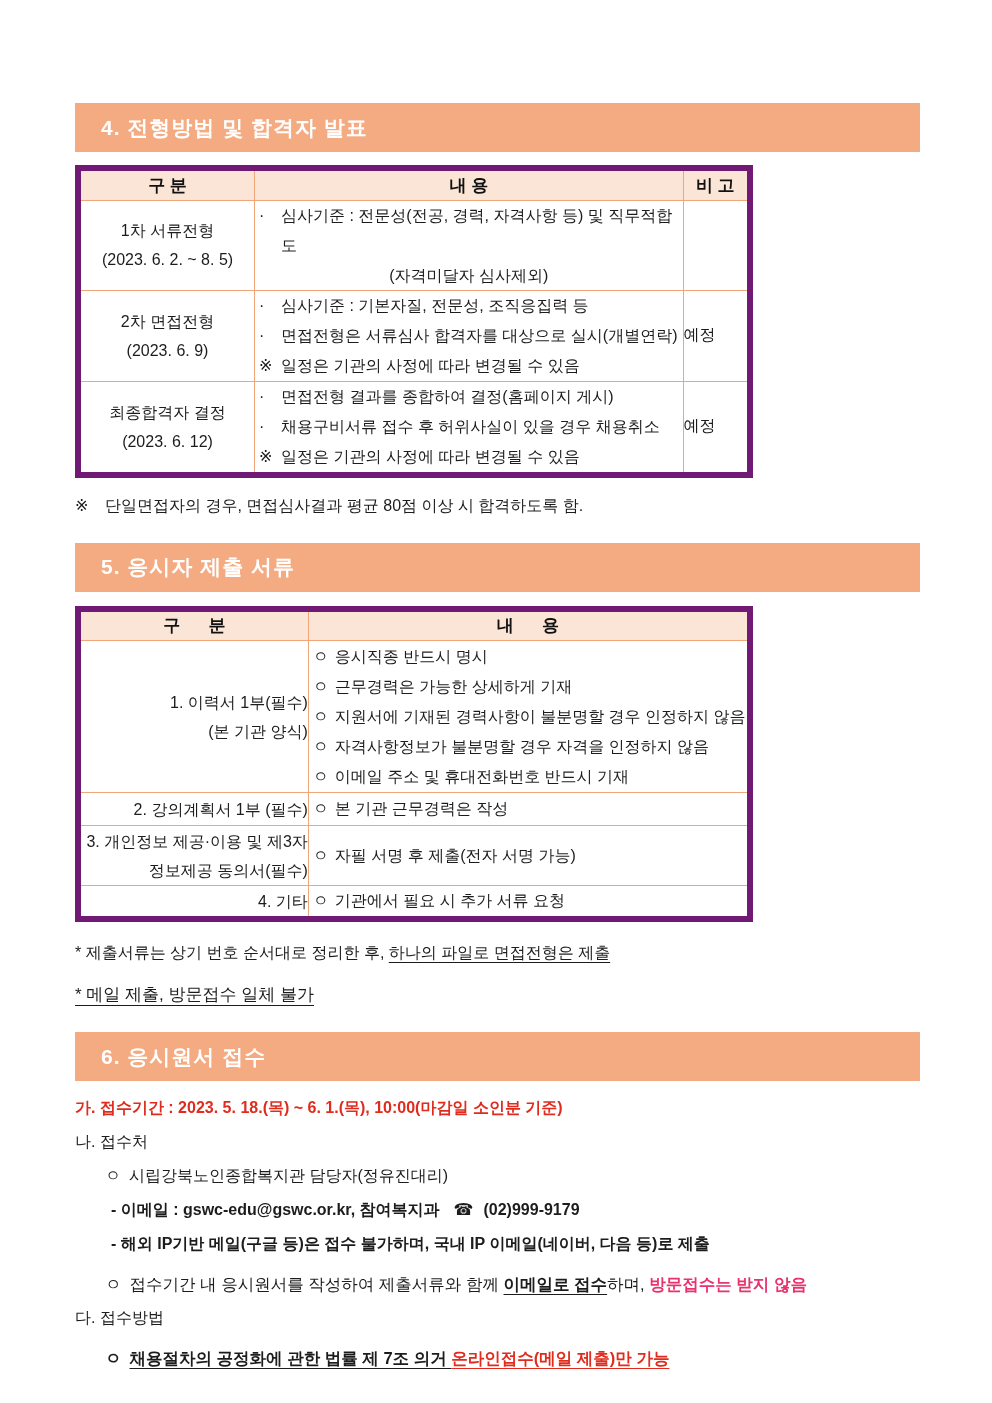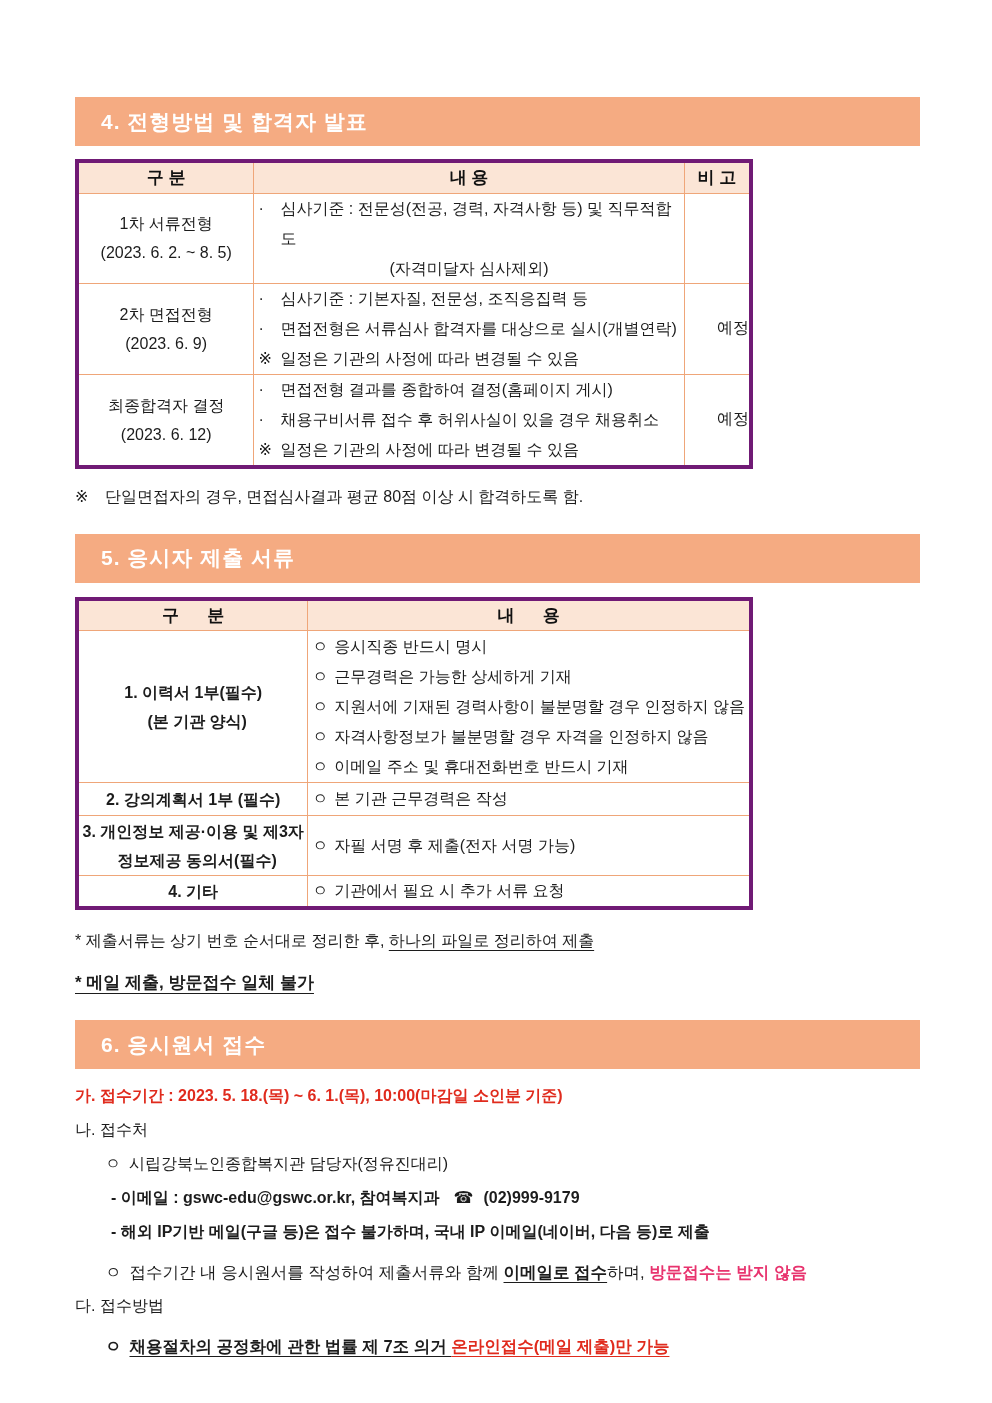--- a/index.html
+++ b/index.html
@@ -3,58 +3,58 @@
 <meta charset="utf-8">
 <style>
   * { box-sizing: border-box; }
   html, body { margin: 0; padding: 0; }
   body {
     width: 992px; height: 1403px; background: #ffffff;
     font-family: "Liberation Sans", "DejaVu Sans", sans-serif;
     color: #1c1c1c; font-size: 16px;
     position: relative;
   }
-  .page { position: absolute; left: 75px; top: 97px; width: 845px; }
+  .page { position: absolute; left: 75px; top: 103px; width: 845px; }
 
   .section-header {
     height: 49px; background: #F5AB82; color: #ffffff;
     font-weight: bold; font-size: 21px;
     display: flex; align-items: center; padding-left: 26px;
     letter-spacing: 1px;
   }
   .gap-s4-table { height: 13px; }
 
   table.doc {
     width: 678px; border-collapse: collapse;
-    border: 4px solid #701a75;
+    border: 6px solid #701a75;
     font-size: 16px;
   }
   table.doc th, table.doc td { border: 1px solid #EFA679; padding: 0; }
   table.doc th {
     background: #FBE5D6; font-weight: bold; font-size: 17px;
     height: 32px; text-align: center; white-space: pre; color: #111;
   }
   td.cat { text-align: center; vertical-align: middle; line-height: 29px; }
   td.cat .catline { display: block; }
-  td.cat-left { text-align: center; vertical-align: middle; line-height: 29px; padding-left: 16px; font-weight: bold; }
+  td.cat-left { text-align: right; vertical-align: middle; line-height: 29px; padding-left: 16px; }
   td.cat-left .catline2 { padding-left: 8px; }
   td.content { vertical-align: middle; padding: 4px 6px 4px 14px; }
-  td.note { text-align: right; vertical-align: middle; }
+  td.note { text-align: left; vertical-align: middle; }
   .cline { display: flex; line-height: 30px; }
   .cline .b { width: 26px; flex: 0 0 26px; text-align: left; padding-left: 4px; }
   .cline.centered { display: block; text-align: center; line-height: 29px; }
 
   .footnote { margin-top: 17px; display: flex; line-height: 22px; }
   .footnote .b { width: 30px; flex: 0 0 30px; }
   .gap-after-footnote { height: 26px; }
   .gap-before-table2 { height: 14px; }
 
   .starnote { margin-top: 20px; line-height: 22px; }
   .starnote .u { text-decoration: underline; text-underline-offset: 4px; }
-  .starnote.bold { font-weight: bold; font-size: 17px; }
+  .starnote.bold { font-weight: normal; font-size: 17px; }
   .starnote.bold .all-u { text-decoration: underline; text-underline-offset: 5px; }
   .gap-before-s6 { height: 26px; }
 
   .s6-lines { margin-top: 13px; line-height: 22px; }
   .s6-line { margin-top: 12px; }
   .s6-line.first { margin-top: 16px; }
   .red { color: #E02B1D; }
   .red-bold { color: #E02B1D; font-weight: bold; }
   .pink-bold { color: #E8336E; font-weight: bold; }
   .bold-u { font-weight: bold; text-decoration: underline; text-underline-offset: 4px; white-space: pre; }
@@ -227,21 +227,21 @@
         <div class="cline">
               <span class="b">ㅇ</span>
               <span>기관에서 필요 시 추가 서류 요청</span>
             </div>
       </td>
     </tr>
   </tbody>
     </table>
 
   <div class="starnote">
-    <span>* 제출서류는 상기 번호 순서대로 정리한 후, </span><span class="u">하나의 파일로 정리하여 제출</span>
+    <span>* 제출서류는 상기 번호 순서대로 정리한 후, </span><span class="u">하나의 파일로 면접전형은 제출</span>
   </div>
   <div class="starnote bold">
     <span class="all-u">* 메일 제출, 방문접수 일체 불가</span>
   </div>
 
   <div class="gap-before-s6"></div>
 
   <div class="section-header">
     <span>6. 응시원서 접수</span>
   </div>

